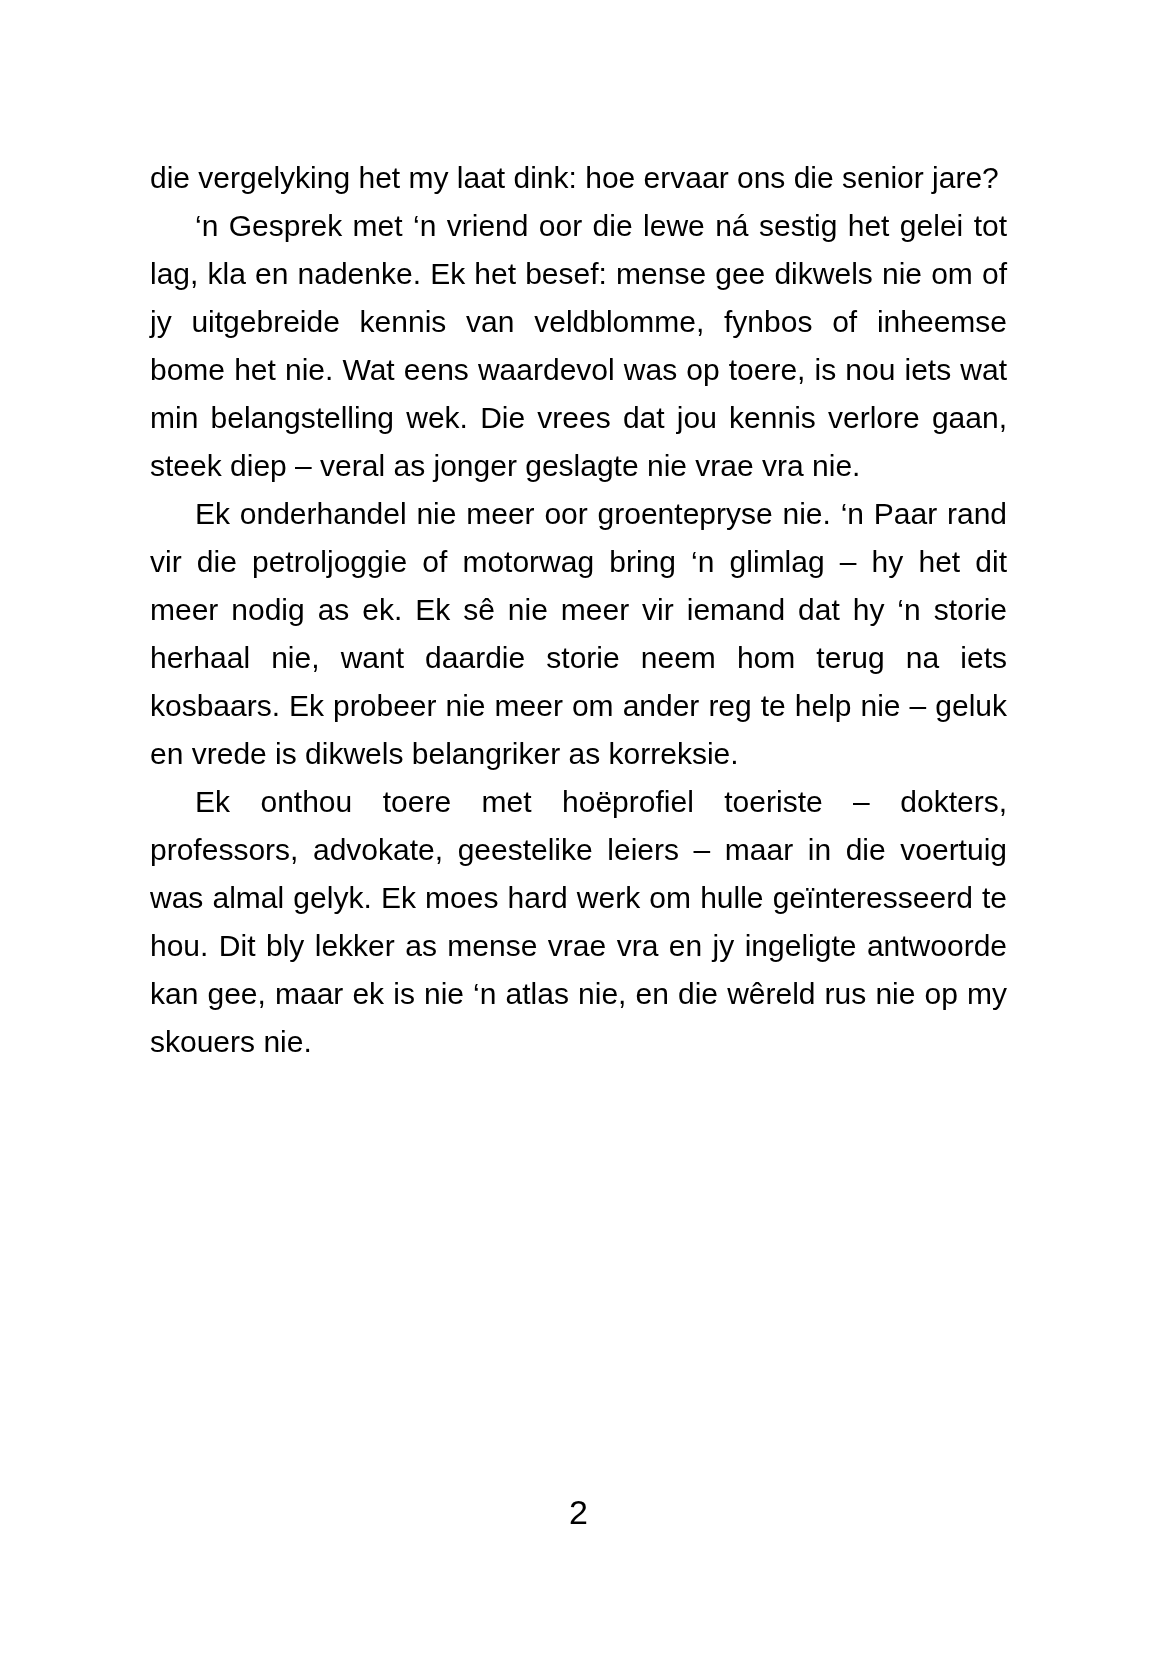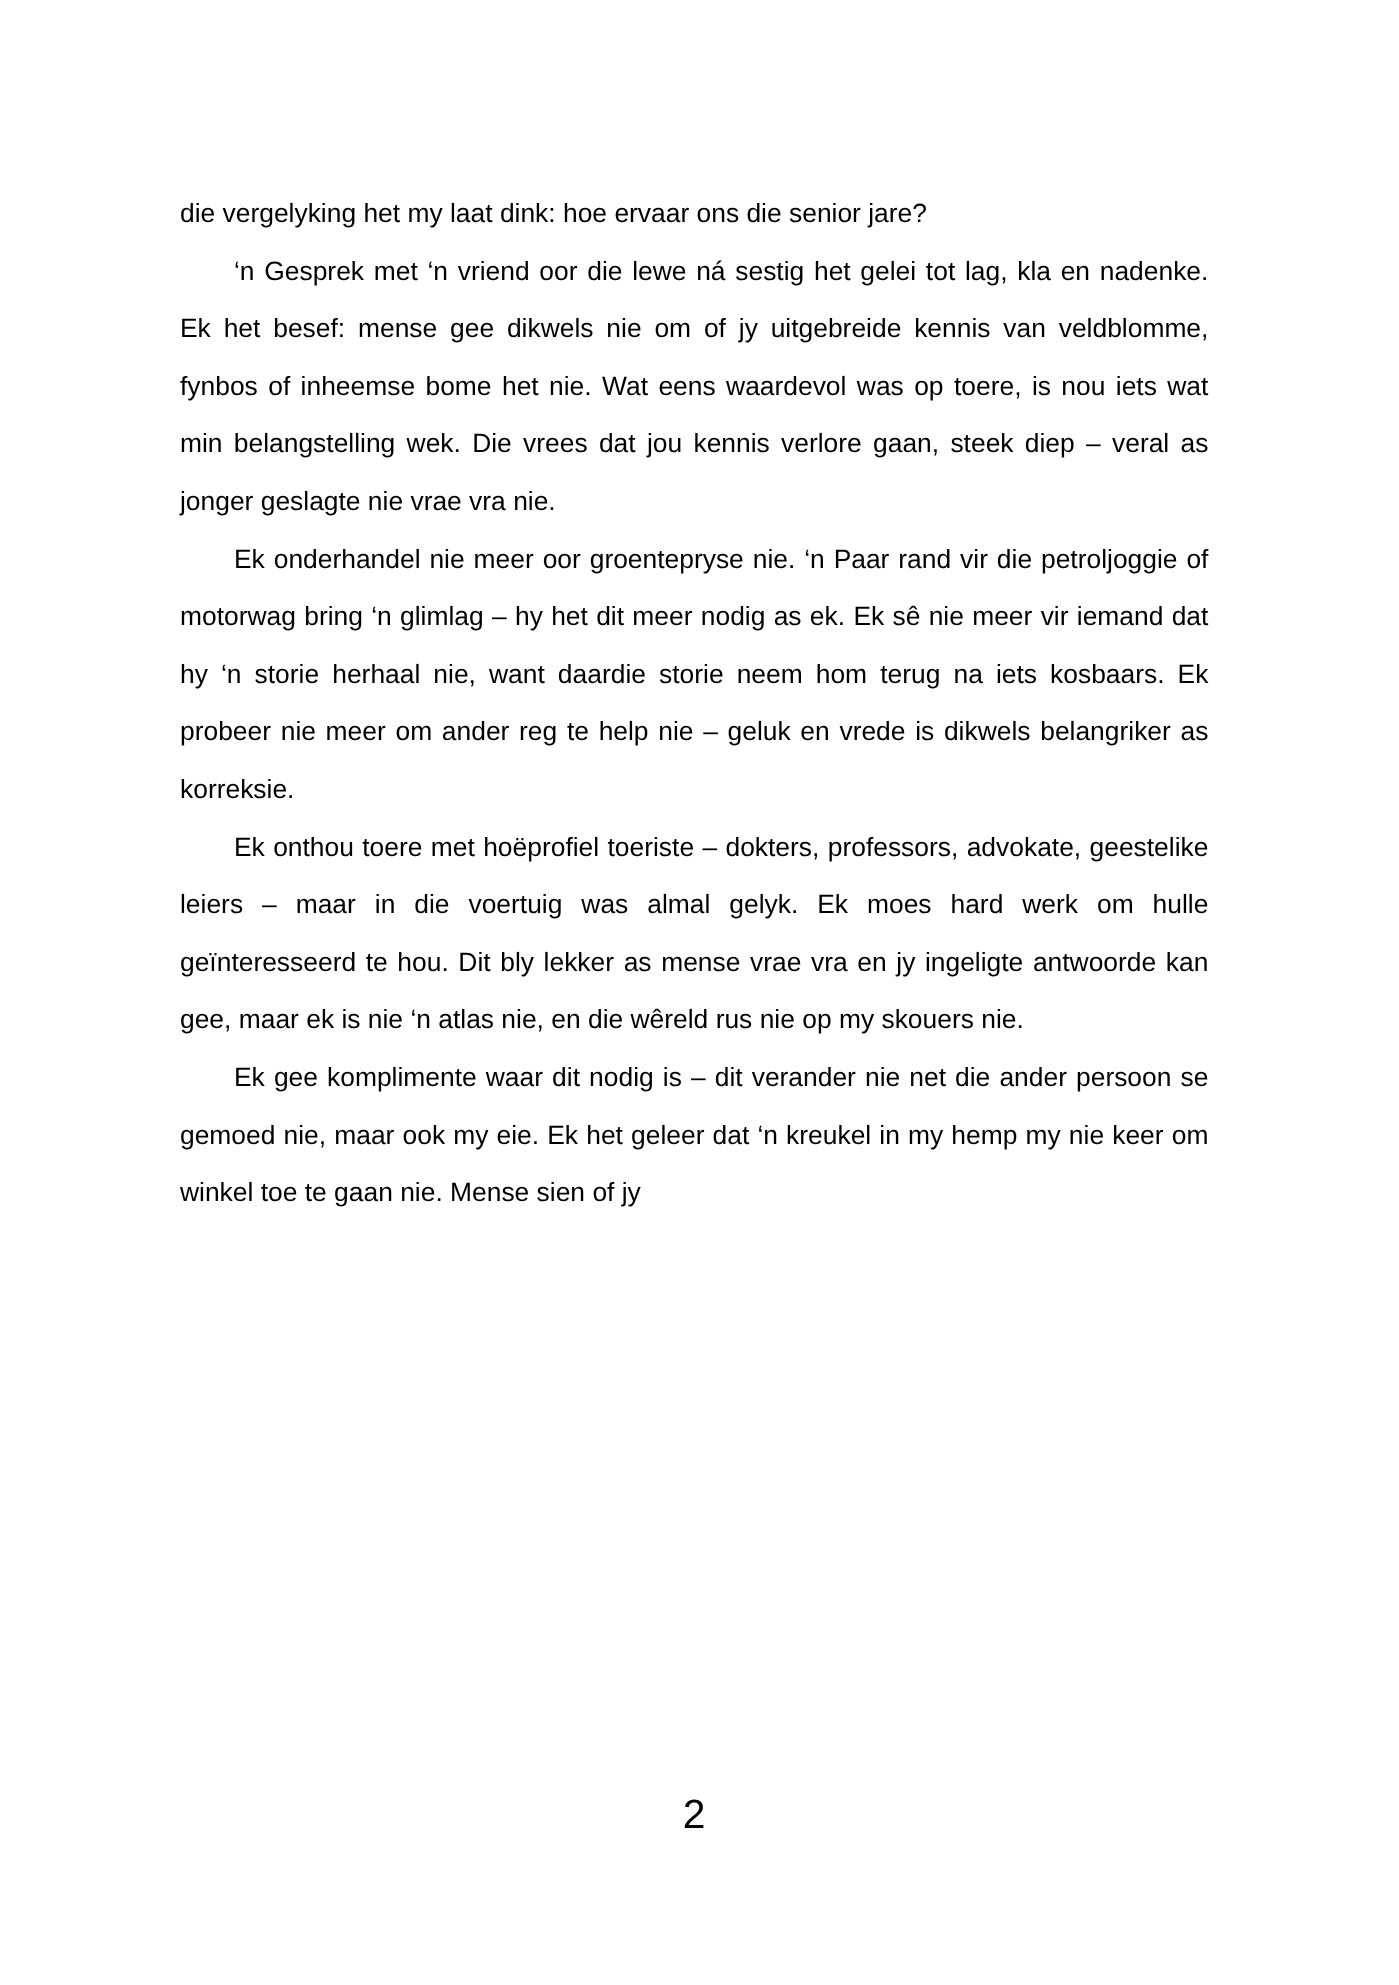--- a/index.html
+++ b/index.html
@@ -13,21 +13,21 @@
     background: var(--page-bg, #ffffff);
     color: var(--text-color, #000000);
     overflow: hidden;
   }
   .text-block {
     position: absolute;
     left: 150px;
     top: 154px;
     width: 857px;
     font-family: "Liberation Sans", sans-serif;
-    font-size: 22px;
+    font-size: 30px;
     line-height: 48px;
     text-align: justify;
     letter-spacing: 0;
   }
   .para {
     margin: 0;
     padding: 0;
     text-indent: 45px;
   }
   .para.no-indent {
@@ -46,16 +46,15 @@
 </style>
 </head>
 <body>
 
 <div class="page" style="--page-bg: #ffffff; --text-color: #000000;">
   <div class="text-block">
     <p class="para no-indent">die vergelyking het my laat dink: hoe ervaar ons die senior jare?</p>
     <p class="para">‘n Gesprek met ‘n vriend oor die lewe ná sestig het gelei tot lag, kla en nadenke. Ek het besef: mense gee dikwels nie om of jy uitgebreide kennis van veldblomme, fynbos of inheemse bome het nie. Wat eens waardevol was op toere, is nou iets wat min belangstelling wek. Die vrees dat jou kennis verlore gaan, steek diep – veral as jonger geslagte nie vrae vra nie.</p>
     <p class="para">Ek onderhandel nie meer oor groentepryse nie. ‘n Paar rand vir die petroljoggie of motorwag bring ‘n glimlag – hy het dit meer nodig as ek. Ek sê nie meer vir iemand dat hy ‘n storie herhaal nie, want daardie storie neem hom terug na iets kosbaars. Ek probeer nie meer om ander reg te help nie – geluk en vrede is dikwels belangriker as korreksie.</p>
     <p class="para">Ek onthou toere met hoëprofiel toeriste – dokters, professors, advokate, geestelike leiers – maar in die voertuig was almal gelyk. Ek moes hard werk om hulle geïnteresseerd te hou. Dit bly lekker as mense vrae vra en jy ingeligte antwoorde kan gee, maar ek is nie ‘n atlas nie, en die wêreld rus nie op my skouers nie.</p>
-    <p class="para">Ek gee komplimente waar dit nodig is – dit verander nie net die ander persoon se gemoed nie, maar ook my eie. Ek het geleer dat ‘n kreukel in my hemp my nie keer om winkel toe te gaan nie. Mense sien of jy</p>
   </div>
   <div class="page-number">2</div>
 </div>
 
 </body></html>

